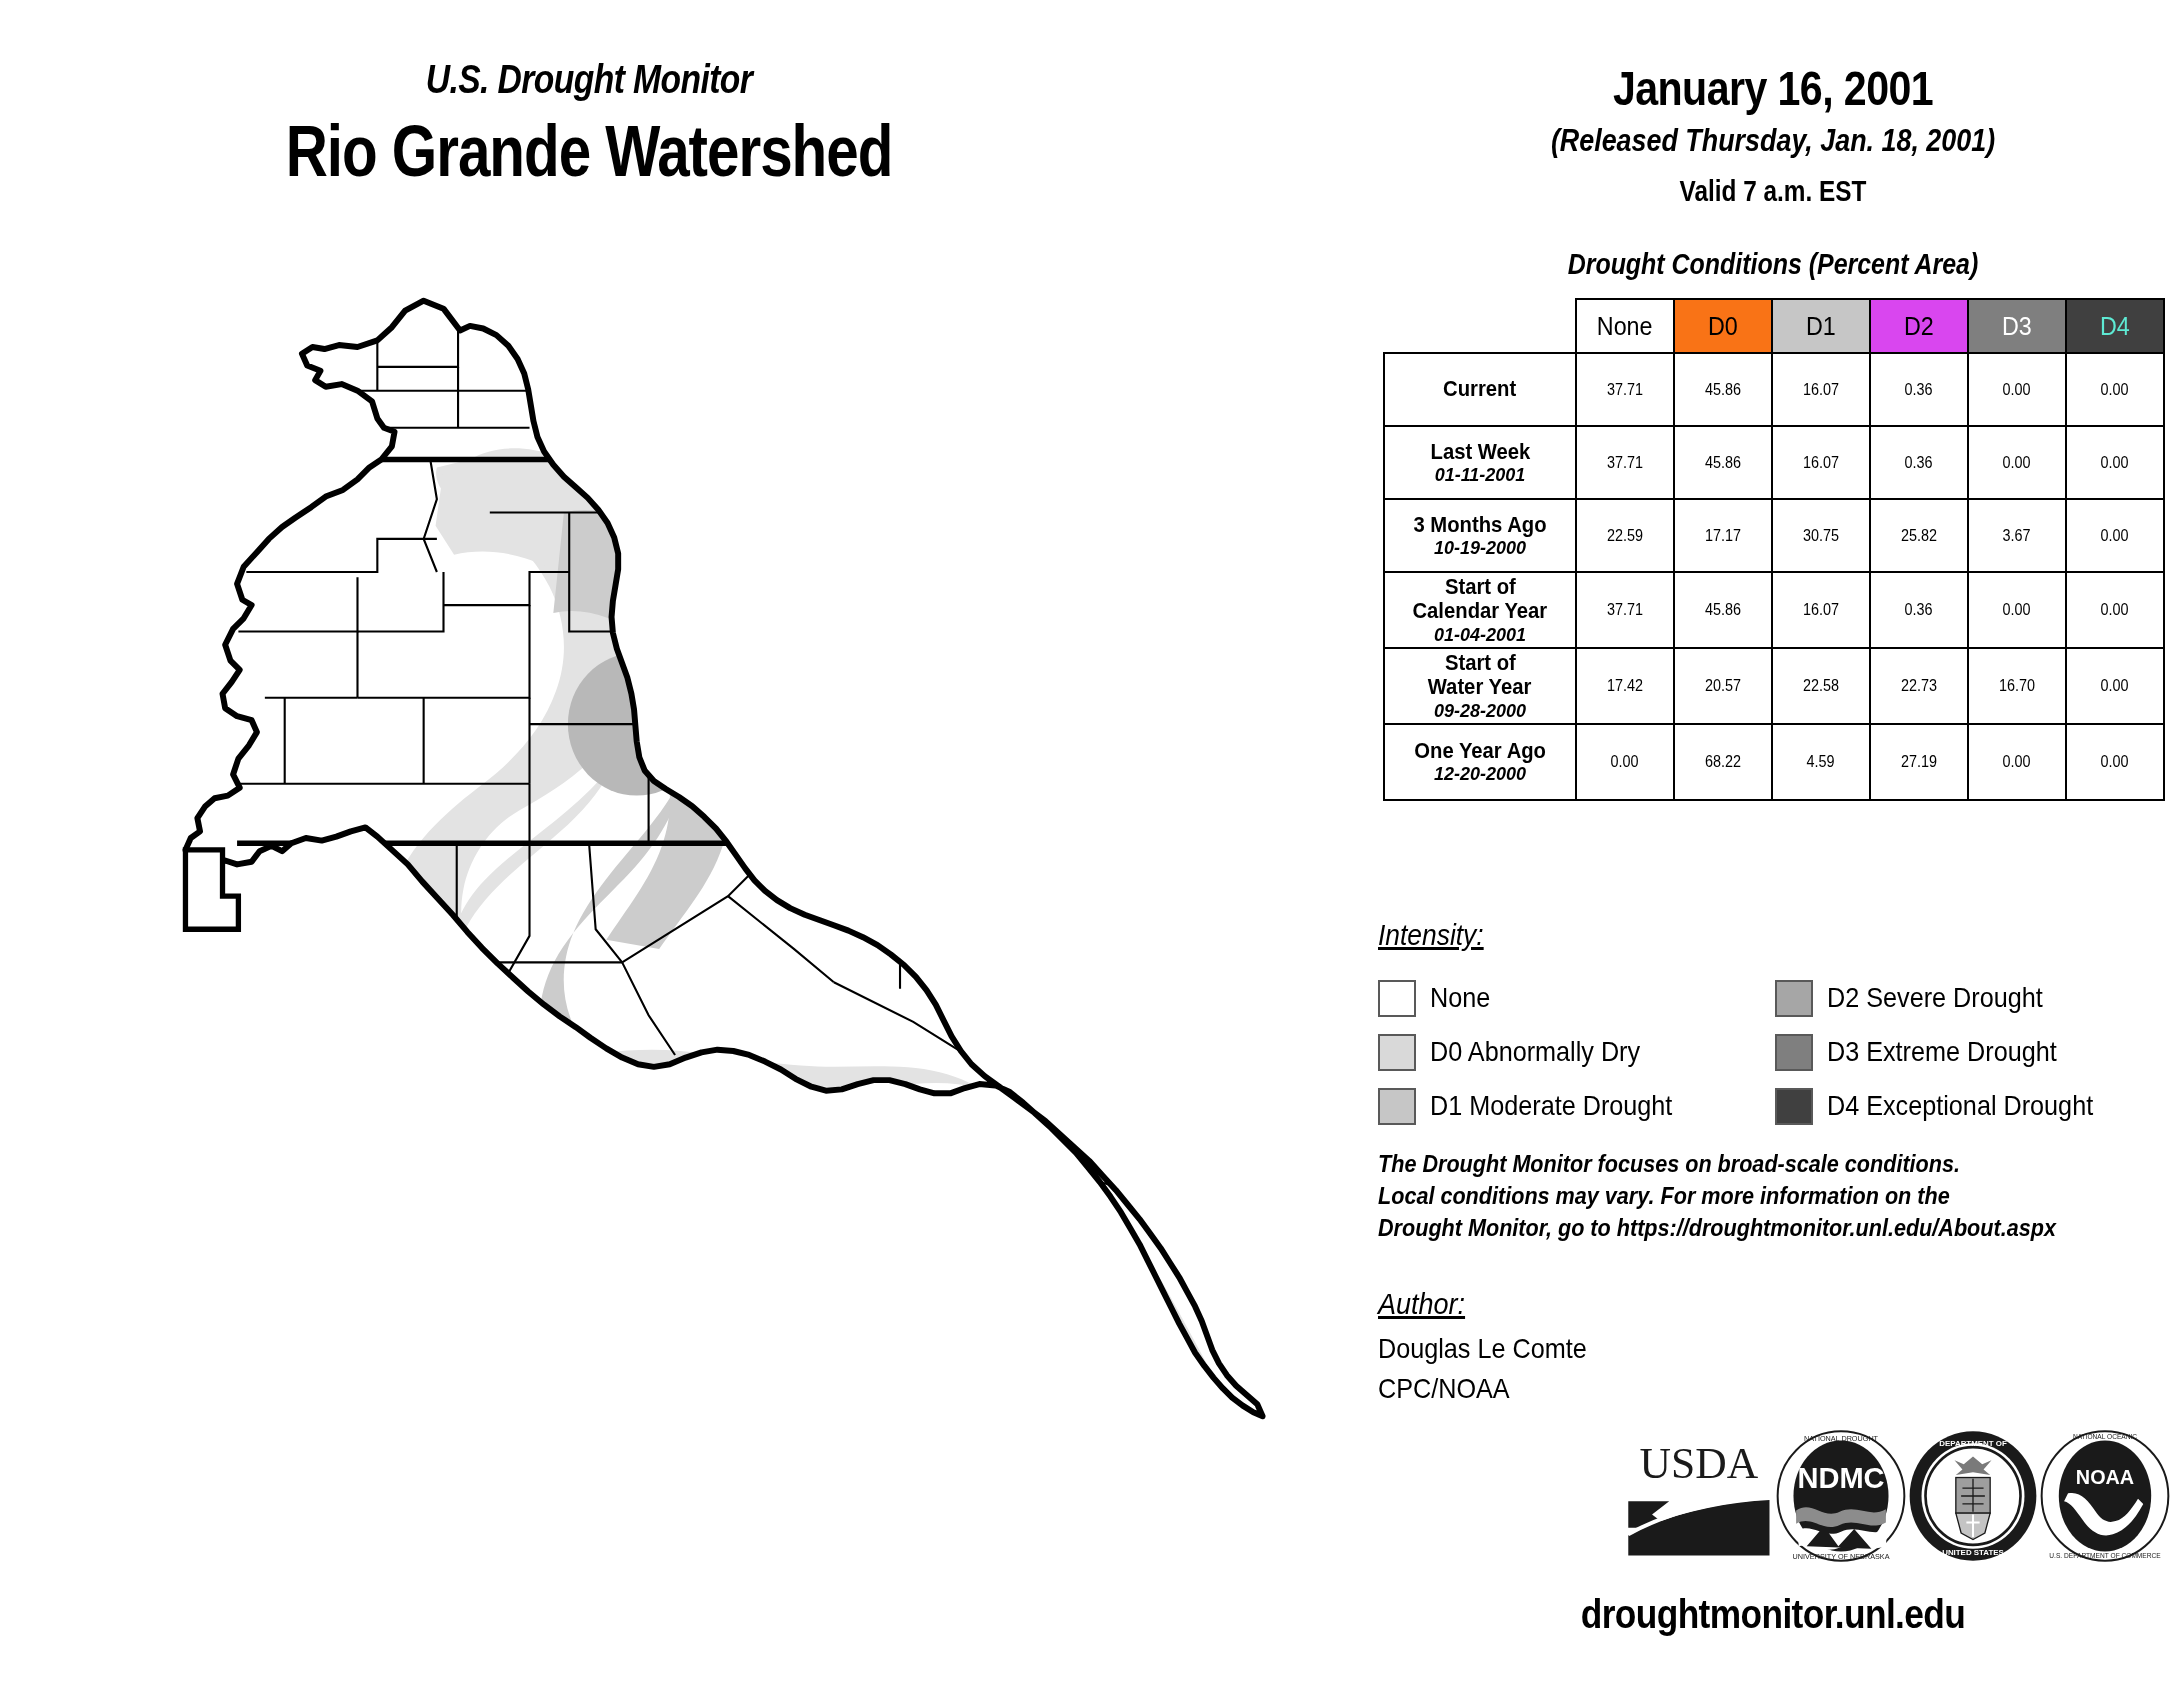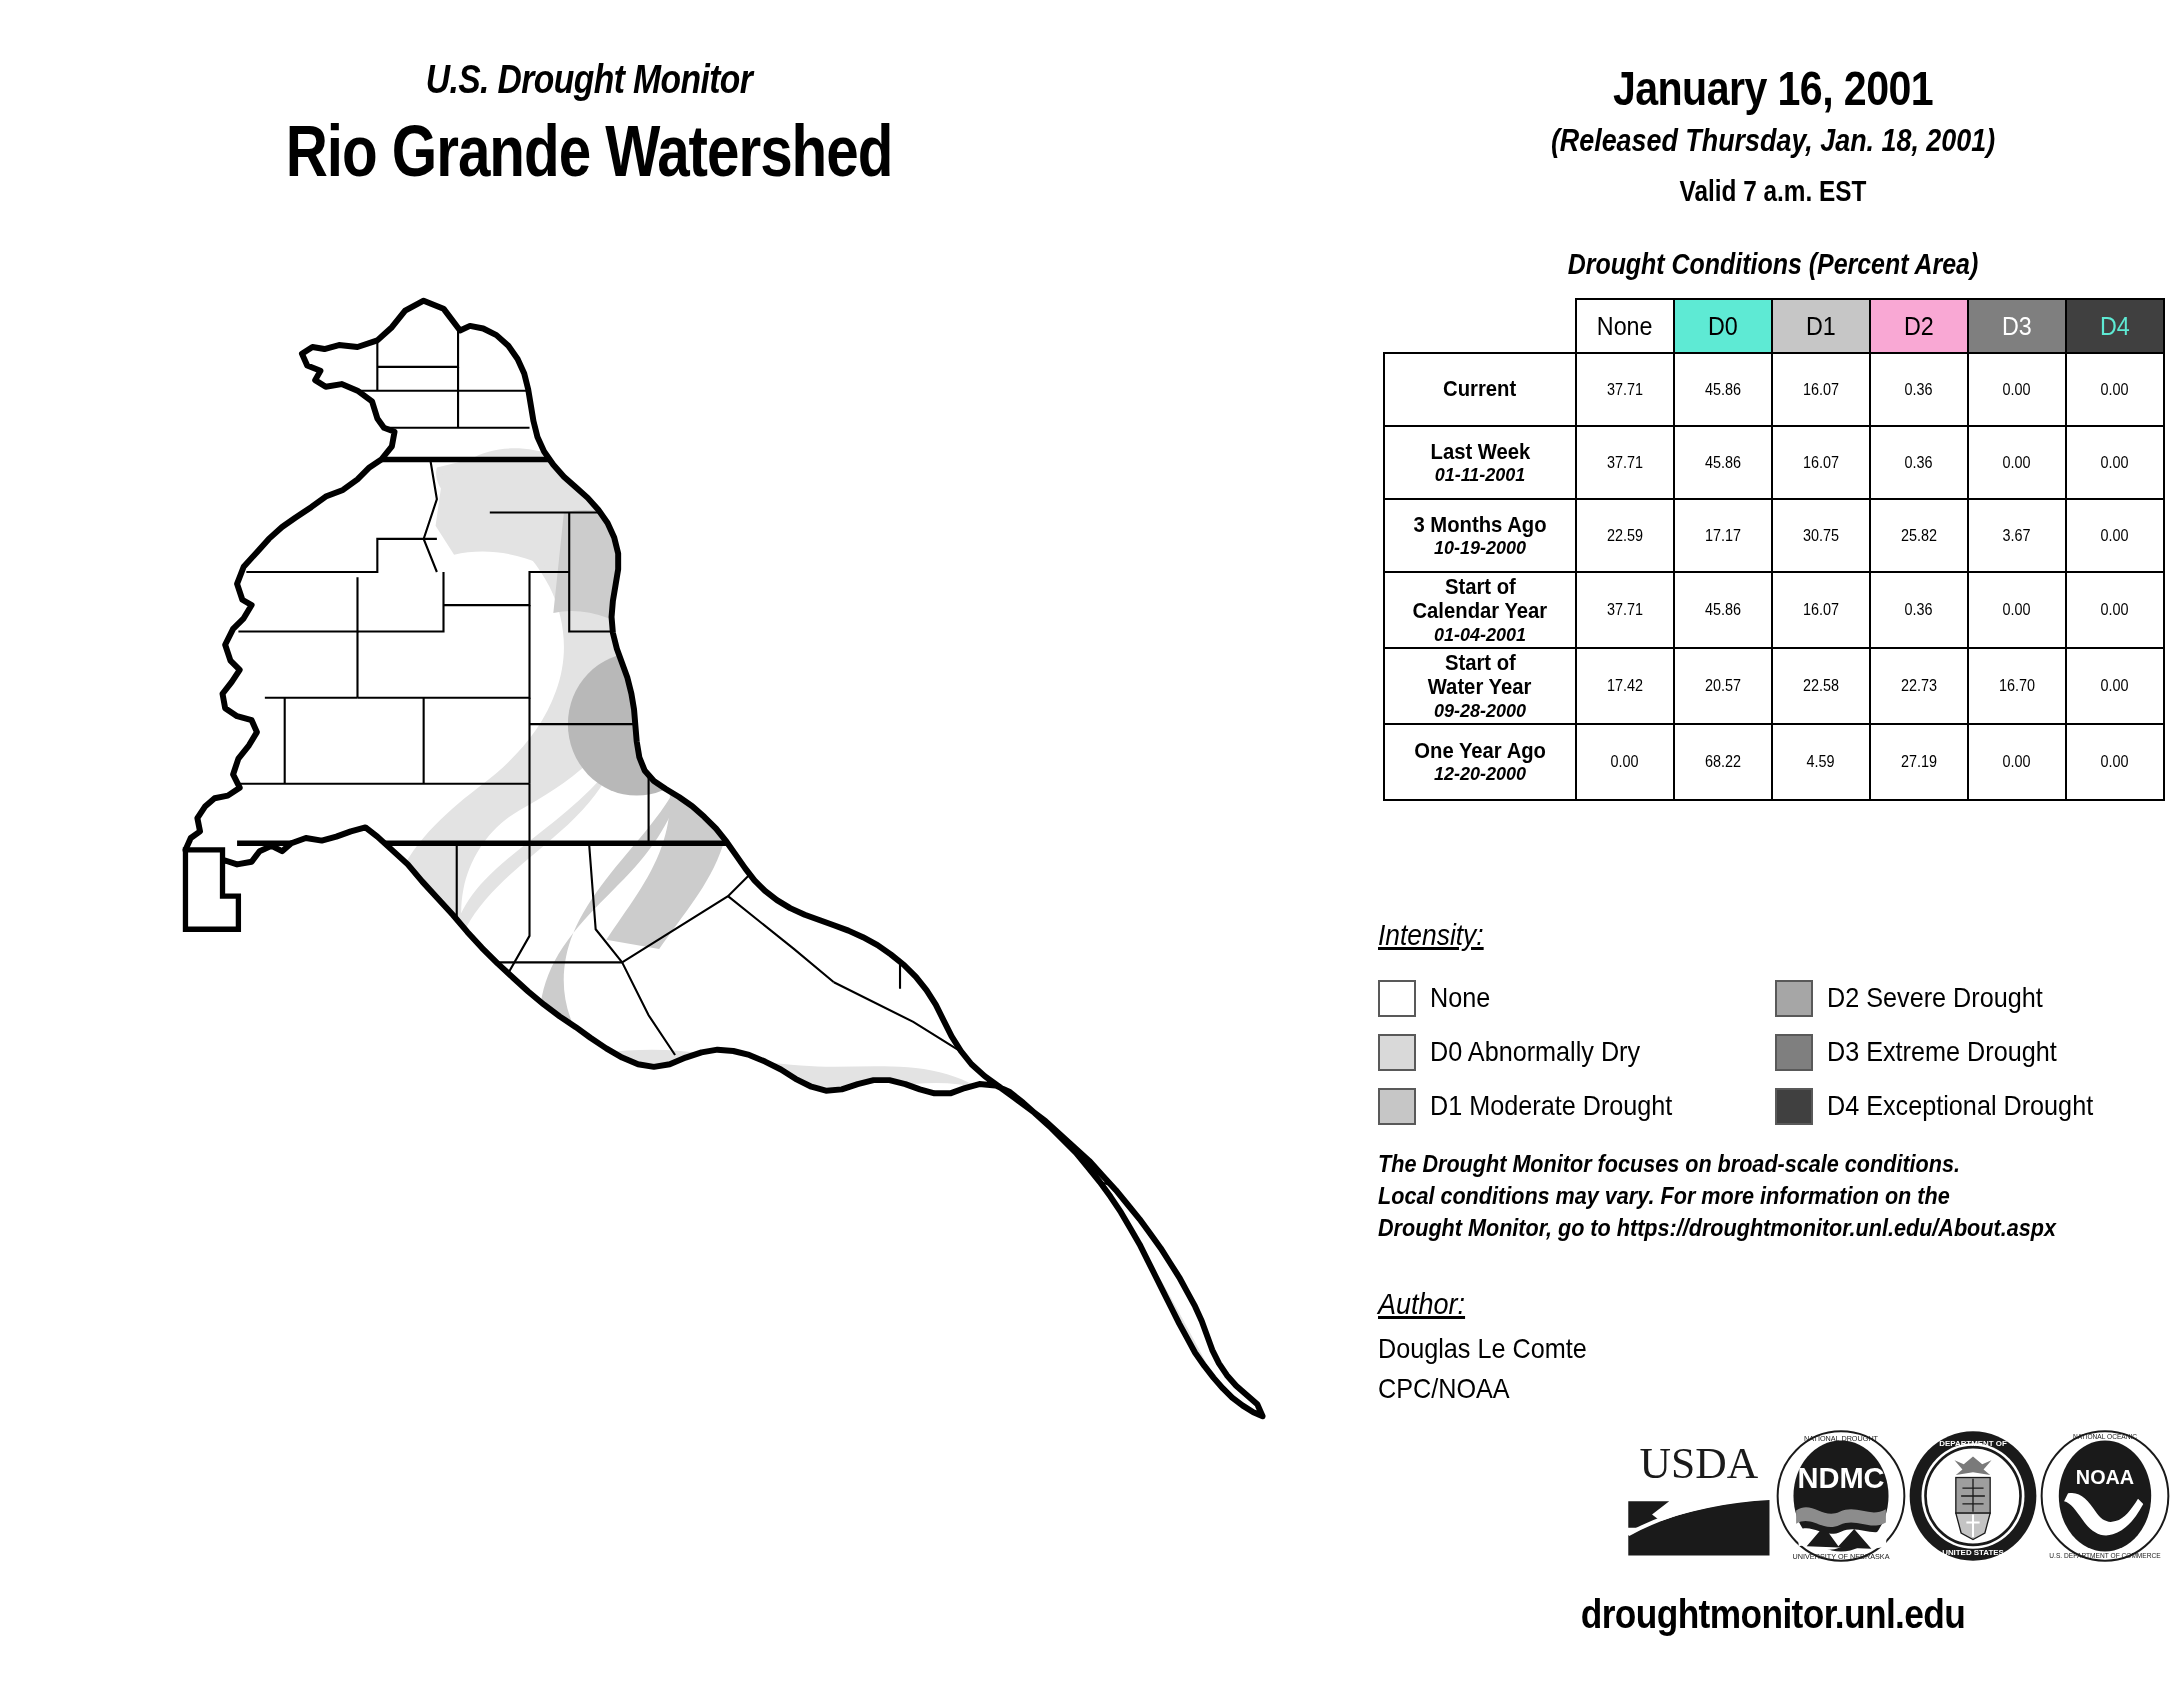--- a/index.html
+++ b/index.html
@@ -292,23 +292,23 @@
           <col class="num">
           <col class="num">
         <col class="num">
           <col class="num">
           <col class="num">
       </colgroup>
       <thead>
         <tr>
           <th class="corner"></th>
           <th class="hd" style="background:#ffffff"><span>None</span></th>
-          <th class="hd" style="background:#5eead4"><span>D0</span></th>
+          <th class="hd" style="background:#f97316"><span>D0</span></th>
           <th class="hd" style="background:#c6c6c6"><span>D1</span></th>
-          <th class="hd" style="background:#f9a8d4"><span>D2</span></th>
+          <th class="hd" style="background:#d946ef"><span>D2</span></th>
           <th class="hd" style="background:#7f7f7f;color:#fff"><span>D3</span></th>
           <th class="hd" style="background:#404040;color:#5eead4"><span>D4</span></th>
         </tr>
       </thead>
       <tbody>
         <tr class="r1">
           <td class="rowlbl">
             <span class="t">Current</span>
           </td>
           <td class="val"><span>37.71</span></td>

